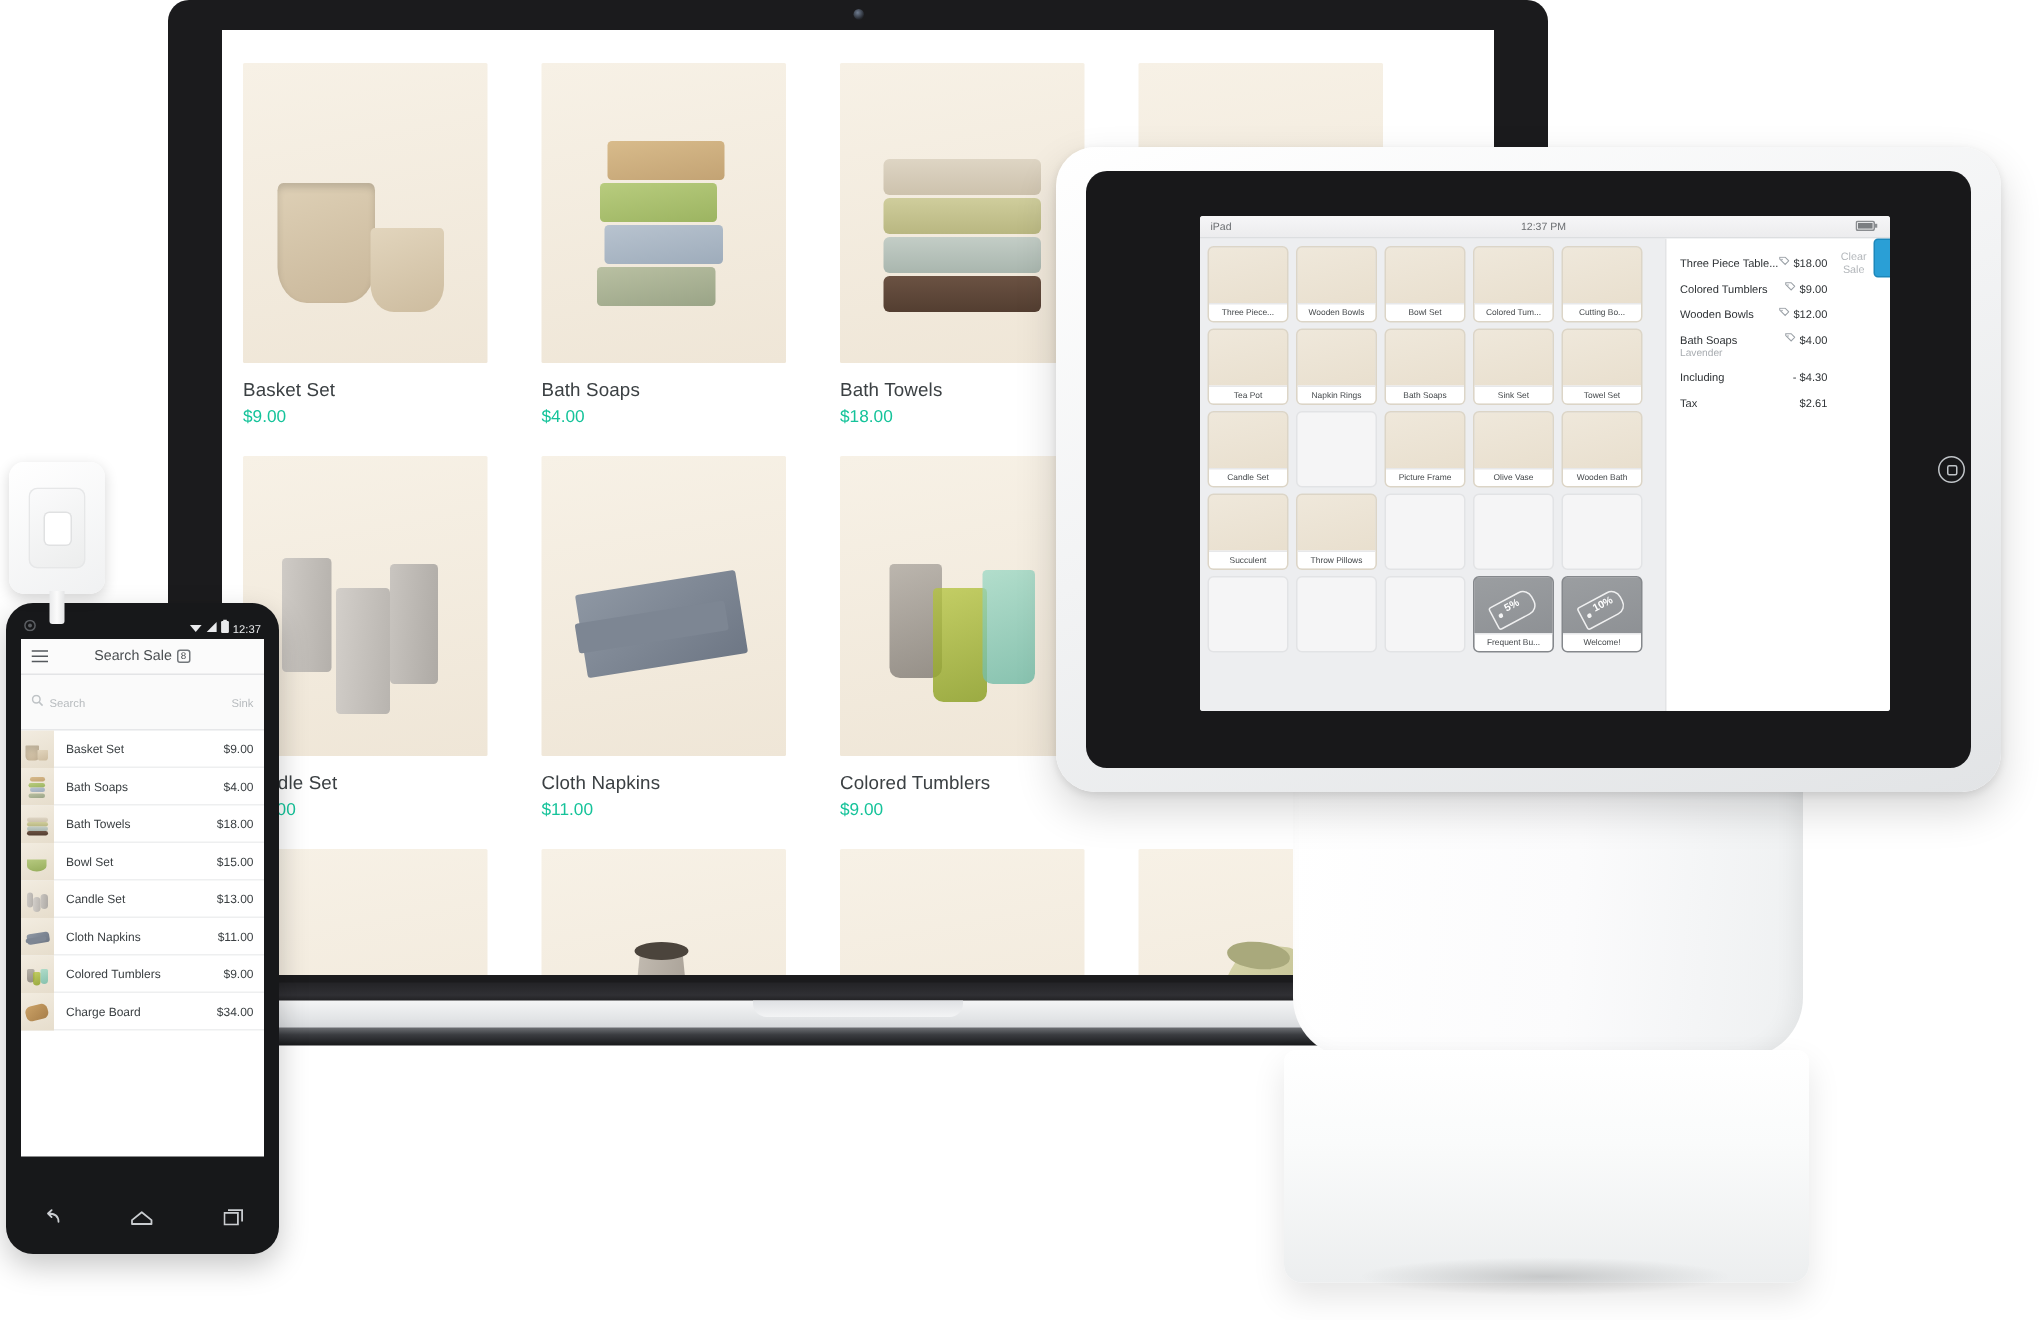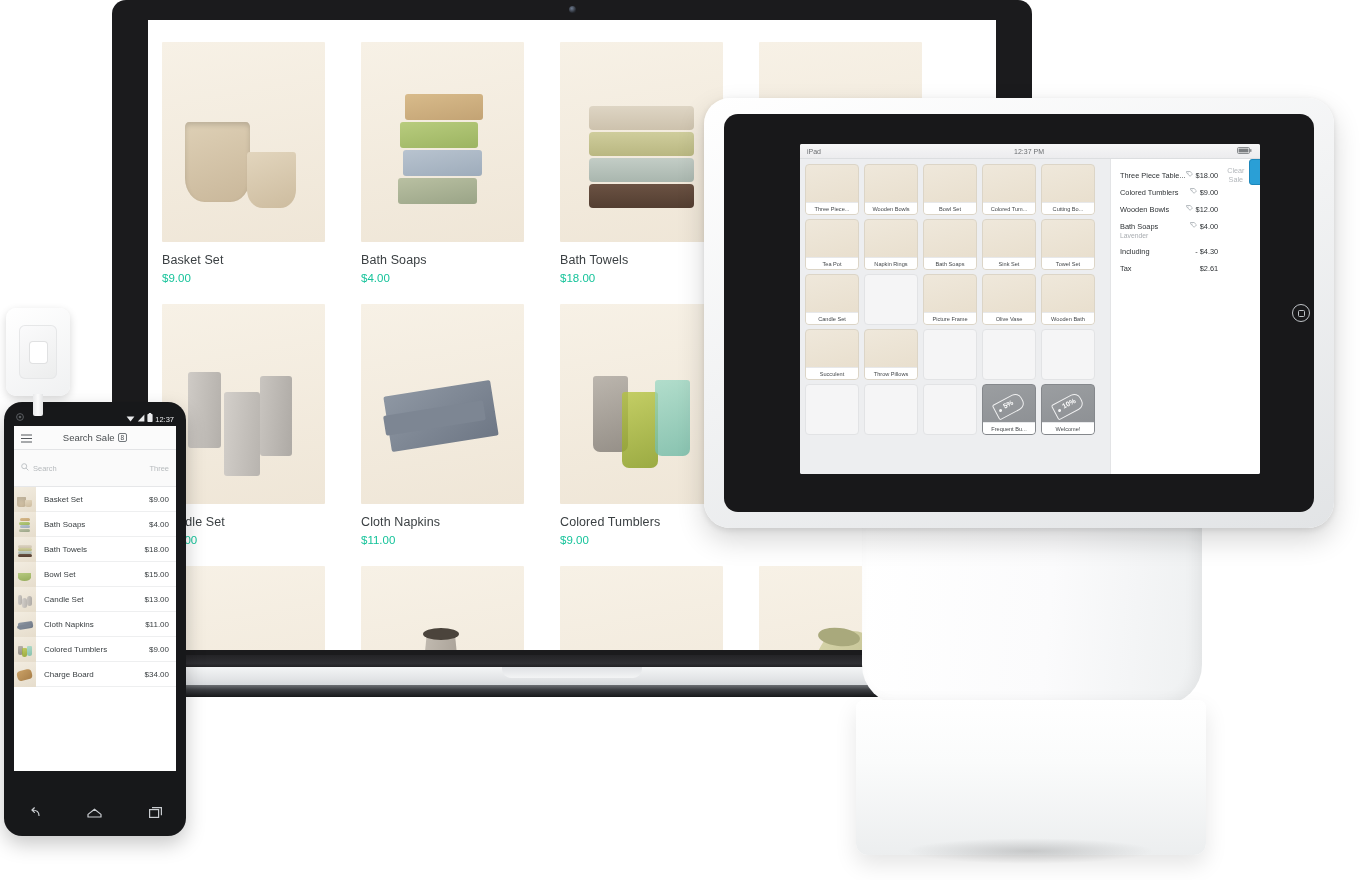--- a/index.html
+++ b/index.html
@@ -434,21 +434,21 @@
       <div class="ph-search">
         <span style="display:flex;align-items:center;gap:4px;">
           <span>
             <svg width="8" height="8" viewBox="0 0 8 8">
                 <circle cx="3.2" cy="3.2" r="2.5" fill="none" stroke="#bfc3c6" stroke-width="1"></circle>
                 <path d="M5.1 5.1 L7.4 7.4" stroke="#bfc3c6" stroke-width="1"></path>
               </svg>
           </span>
           <span>Search</span>
         </span>
-        <span>Three</span>
+        <span>Sink</span>
       </div>
 
       <div id="phone-list">
           <div class="ph-item">
             <div class="ph-thumb">
               <div class="obj" style="left:0;top:0;right:0;bottom:0;">
                 <div style="position:absolute;left:14%;top:40%;width:40%;height:40%;border-radius:6% 6% 30% 30%;background:linear-gradient(160deg,#ded0b6,#c9b79a);box-shadow:inset 0 3.0px 5.0px rgba(0,0,0,.15)"></div>
        <div style="position:absolute;left:52%;top:55%;width:30%;height:28%;border-radius:6% 6% 32% 32%;background:linear-gradient(160deg,#e2d5bd,#cdbc9f)"></div>
               </div>
             </div>

